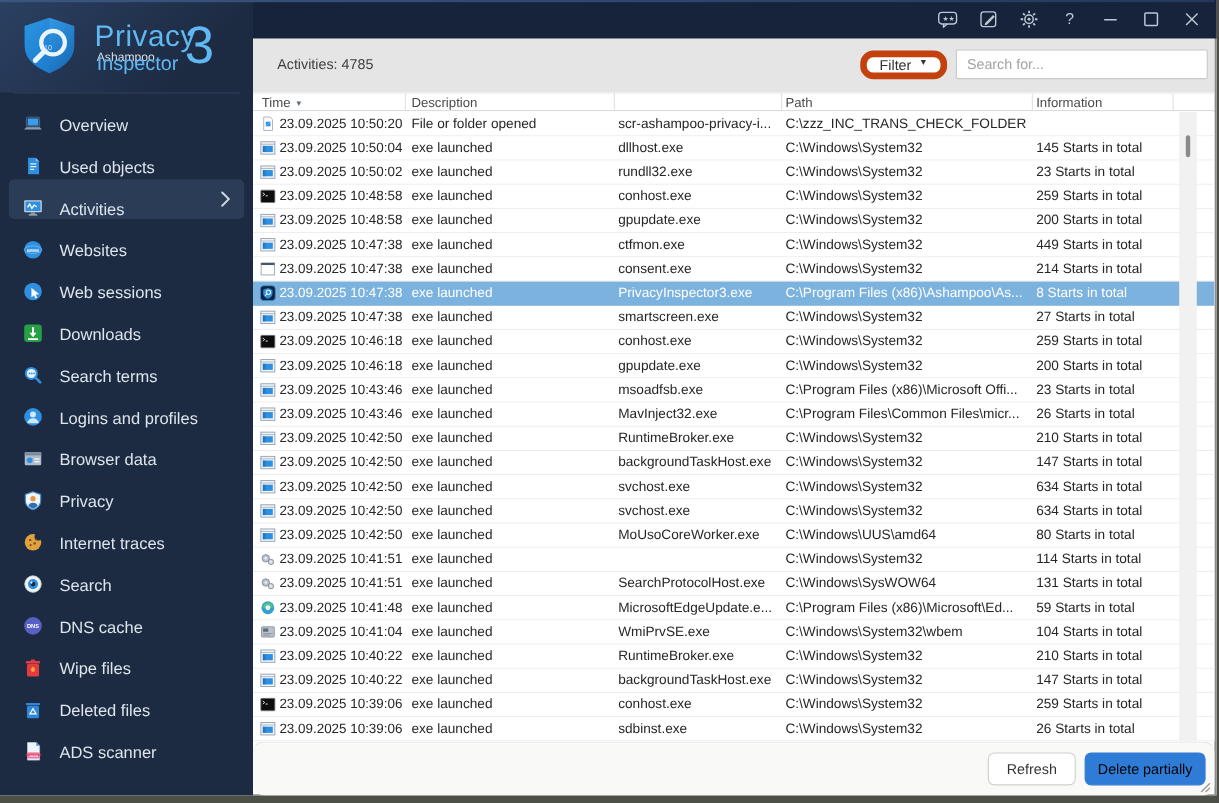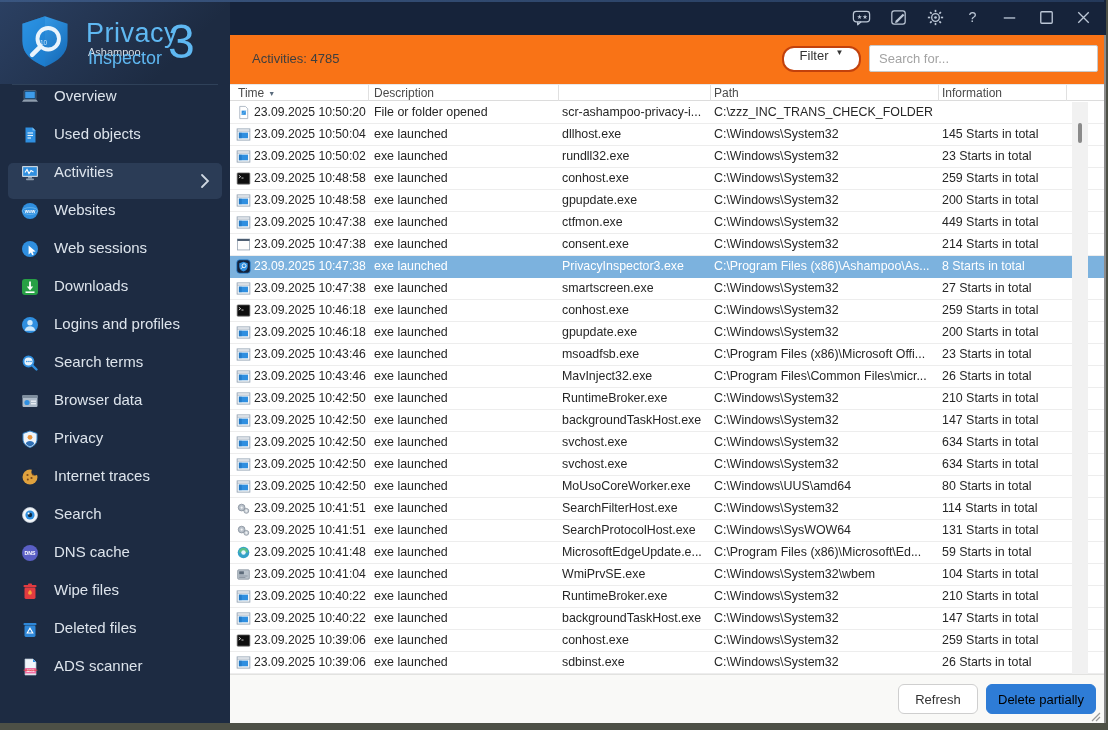--- a/index.html
+++ b/index.html
@@ -15,38 +15,38 @@
   .logo { position:absolute; left:0; top:0; width:230px; height:84px;
           background:linear-gradient(135deg,#2b4062 0%,#1d2b42 75%); }
   .logo-shield { position:absolute; left:16px; top:13px; width:58px; height:58px; }
   .logo-brand { position:absolute; left:88px; top:20px; font-size:11px; color:#d8dfe8;margin-top:26px; }
   .logo-line1 { position:absolute; left:86px; top:18px; font-size:27px; color:#5fb8f2; letter-spacing:0.5px; }
   .logo-line2 { position:absolute; left:88px; top:48px; font-size:18px; color:#5fb8f2; }
   .logo-ver   { position:absolute; left:168px; top:14px; font-size:48px; color:#5fb8f2; }
   .logo-div { position:absolute; left:12px; top:84px; width:206px; height:1px; background:#2f4159; }
   .side-nav { position:absolute; left:0; top:87px; width:230px; }
   .side-item { position:relative; height:36px; margin:0 8px 2px 8px; border-radius:5px;
-               display:flex; align-items:flex-start; padding-left:12px; cursor:pointer; }
+               display:flex; align-items:flex-end; padding-left:12px; cursor:pointer; }
   .side-item.selected { background:#2b3c56; }
   .side-icon { width:20px; height:20px; flex:0 0 20px; display:inline-block; }
   .side-icon svg { display:block; }
   .side-label { margin-left:14px; font-size:15px; color:#dde4ec; white-space:nowrap; }
   .chev { position:absolute; right:12px; top:10px; width:10px; height:16px; }
 
   
   .topbar { position:absolute; left:230px; top:0; width:876px; height:35px; background:#16233a; z-index:4;
             display:flex; align-items:center; justify-content:flex-end; padding-right:8px; }
   .tb-btn { width:30px; height:26px; margin-left:7px; display:flex; align-items:center; justify-content:center; cursor:pointer; }
   .tb-btn svg { display:block; }
 
   
-  .hdrbar { position:absolute; left:230px; top:35px; width:874px; height:49px; background:#f97316;padding-left:36px; }
+  .hdrbar { position:absolute; left:230px; top:35px; width:874px; height:49px; background:#e5e5e5;padding-left:36px; }
   .act-label { position:absolute; left:22px; top:16px; font-size:13px; color:#3f3f3f; }
   .filter-btn { position:absolute; left:552px; top:11px; width:79px; height:26px; background:#fff;
-                border:2px solid #c2410c; border-radius:12px; display:flex; 
+                border:6px solid #c2410c; border-radius:12px; display:flex; 
                 justify-content:center; gap:7px; font-size:13px; color:#333; cursor:pointer; }
   .filter-caret { font-size:8px; color:#333; }
   .search-box { position:absolute; left:639px; top:10px; width:229px; height:27px; border:1px solid #c9c9c9;
                 border-radius:2px; font-size:13px; color:#444; padding:0 9px; outline:none;
                 font-family:"Liberation Sans", sans-serif; }
   .search-box::placeholder { color:#a3a3a3; }
 
   
   .thead { position:absolute; left:230px; top:84px; width:874px; height:17px; background:#fff;
            border-top:1px solid #e8e8e8; border-bottom:1px solid #dcdcdc; font-size:12px; color:#4a4a4a; }
@@ -67,21 +67,21 @@
   .c-desc { left:144px; width:184px; }
   .c-file { left:332px; width:148px; }
   .c-path { left:484px; width:224px; }
   .c-info { left:712px; width:124px; }
 
   .vscroll { position:absolute; left:1072px; top:102px; width:16px; height:572px; background:#f1f1f1; }
   .vthumb { position:absolute; left:6px; top:21px; width:4px; height:20px; background:#8a8a8a; border-radius:2px; cursor:pointer; }
 
   
   .footer { position:absolute; left:230px; top:674px; width:874px; height:49px; background:#f9f9f7;
-            border-top:1px solid #e2e2e0; }
+            border-top:1px solid #e2e2e0;border-radius:10px; }
   .btn-refresh { position:absolute; right:126px; top:9px; width:80px; height:30px; background:#fff;
                  border:1px solid #cfcfcf; border-radius:6px; font-size:13px; color:#333;
                  font-family:"Liberation Sans", sans-serif; cursor:pointer; }
   .btn-delete { position:absolute; right:8px; top:9px; width:110px; height:30px; background:#2e7cd6;
                 border:1px solid #2e7cd6; border-radius:6px; font-size:13px; color:#000000;
                 font-family:"Liberation Sans", sans-serif; cursor:pointer; }
   .grip { position:absolute; right:3px; bottom:3px; width:12px; height:12px; }
 </style>
 </head>
 <body>
@@ -178,38 +178,38 @@
                 <path d="M10 4.5 v5.5" stroke="#fff" stroke-width="1.8"></path>
                 <path d="M6.8 9.6 h6.4 L10 13.6 Z" fill="#fff"></path>
                 <path d="M5.5 15.2 h9" stroke="#fff" stroke-width="1.6"></path>
               </svg>
             </span>
             <span class="side-label">Downloads</span>
           </div>
           <div class="side-item">
             <span class="side-icon">
               <svg viewBox="0 0 20 20" width="20" height="20">
-                <circle cx="10" cy="10" r="8" fill="#2f8fe0"></circle>
-                <circle cx="10" cy="7.8" r="2.7" fill="#cfe9fb"></circle>
-                <path d="M4.8 15.8 a5.2 4.6 0 0 1 10.4 0 z" fill="#cfe9fb"></path>
-              </svg>
-            </span>
-            <span class="side-label">Logins and profiles</span>
-          </div>
-          <div class="side-item">
-            <span class="side-icon">
-              <svg viewBox="0 0 20 20" width="20" height="20">
                 <circle cx="8.5" cy="8.5" r="5" fill="#e7f3fc" stroke="#2f8fe0" stroke-width="1.8"></circle>
                 <circle cx="6.8" cy="8.5" r="0.8" fill="#2f8fe0"></circle>
                 <circle cx="8.9" cy="8.5" r="0.8" fill="#2f8fe0"></circle>
                 <circle cx="11" cy="8.5" r="0.8" fill="#2f8fe0"></circle>
                 <path d="M12.3 12.3 L16.5 16.5" stroke="#2f8fe0" stroke-width="2.4" stroke-linecap="round"></path>
               </svg>
             </span>
             <span class="side-label">Search terms</span>
+          </div>
+          <div class="side-item">
+            <span class="side-icon">
+              <svg viewBox="0 0 20 20" width="20" height="20">
+                <circle cx="10" cy="10" r="8" fill="#2f8fe0"></circle>
+                <circle cx="10" cy="7.8" r="2.7" fill="#cfe9fb"></circle>
+                <path d="M4.8 15.8 a5.2 4.6 0 0 1 10.4 0 z" fill="#cfe9fb"></path>
+              </svg>
+            </span>
+            <span class="side-label">Logins and profiles</span>
           </div>
           <div class="side-item">
             <span class="side-icon">
               <svg viewBox="0 0 20 20" width="20" height="20">
                 <rect x="2.5" y="4" width="15" height="12" rx="1.2" fill="#aebbc9"></rect>
                 <rect x="2.5" y="4" width="15" height="3" fill="#7e8d9d"></rect>
                 <circle cx="7" cy="11.5" r="2.6" fill="#2f8fe0"></circle>
                 <rect x="11" y="9.5" width="5" height="1.4" fill="#e9eef3"></rect>
                 <rect x="11" y="12" width="5" height="1.4" fill="#e9eef3"></rect>
               </svg>
@@ -668,21 +668,20 @@
           <span class="cell c-icon">
             <svg viewBox="0 0 16 16" width="15" height="15">
               <circle cx="6" cy="7" r="3.6" fill="#b9c1ca" stroke="#7f8995" stroke-width="0.8"></circle>
               <circle cx="6" cy="7" r="1.2" fill="#f2f4f6"></circle>
               <circle cx="11" cy="10.5" r="2.6" fill="#cfd5db" stroke="#7f8995" stroke-width="0.8"></circle>
               <circle cx="11" cy="10.5" r="0.9" fill="#f2f4f6"></circle>
             </svg>
           </span>
           <span class="cell c-time">23.09.2025 10:41:51</span>
           <span class="cell c-desc">exe launched</span>
-          <span class="cell c-file">SearchFilterHost.exe</span>
           <span class="cell c-path">C:\Windows\System32</span>
           <span class="cell c-info">114 Starts in total</span>
         </div>
         <div class="trow">
           <span class="cell c-icon">
             <svg viewBox="0 0 16 16" width="15" height="15">
               <circle cx="6" cy="7" r="3.6" fill="#b9c1ca" stroke="#7f8995" stroke-width="0.8"></circle>
               <circle cx="6" cy="7" r="1.2" fill="#f2f4f6"></circle>
               <circle cx="11" cy="10.5" r="2.6" fill="#cfd5db" stroke="#7f8995" stroke-width="0.8"></circle>
               <circle cx="11" cy="10.5" r="0.9" fill="#f2f4f6"></circle>

